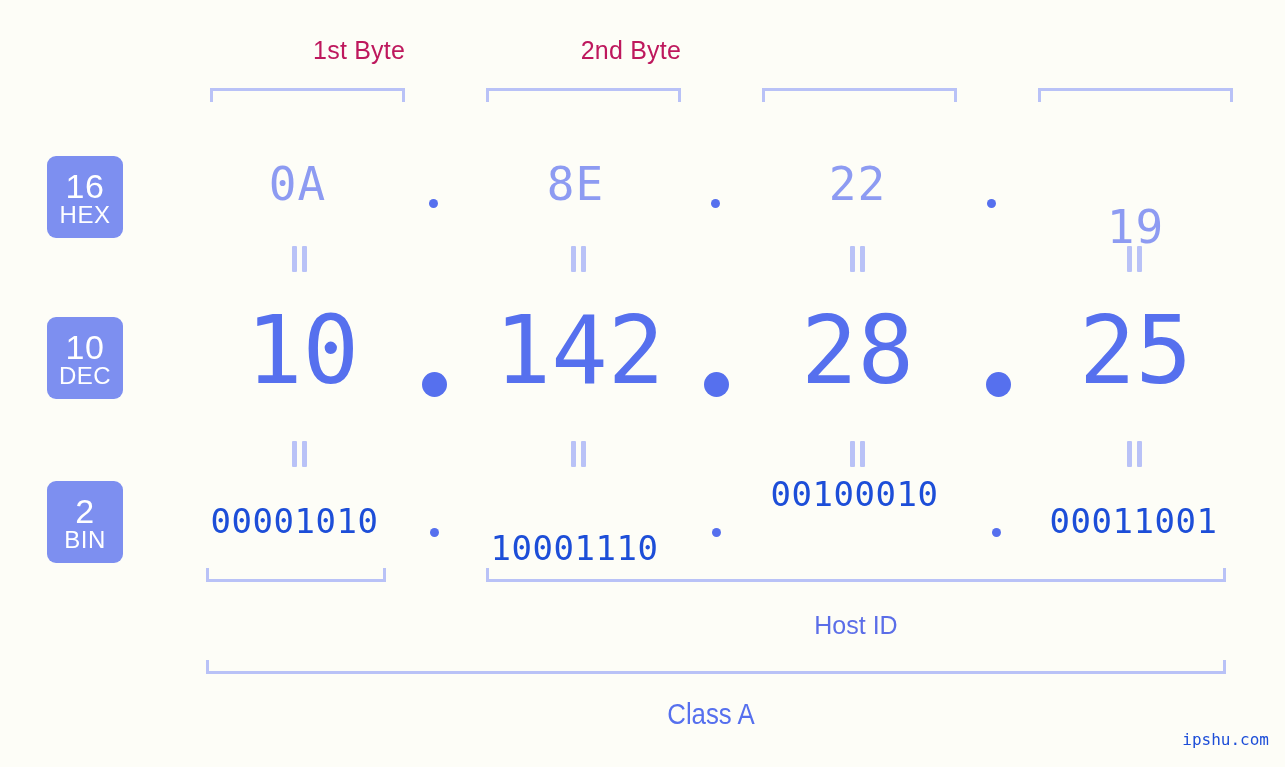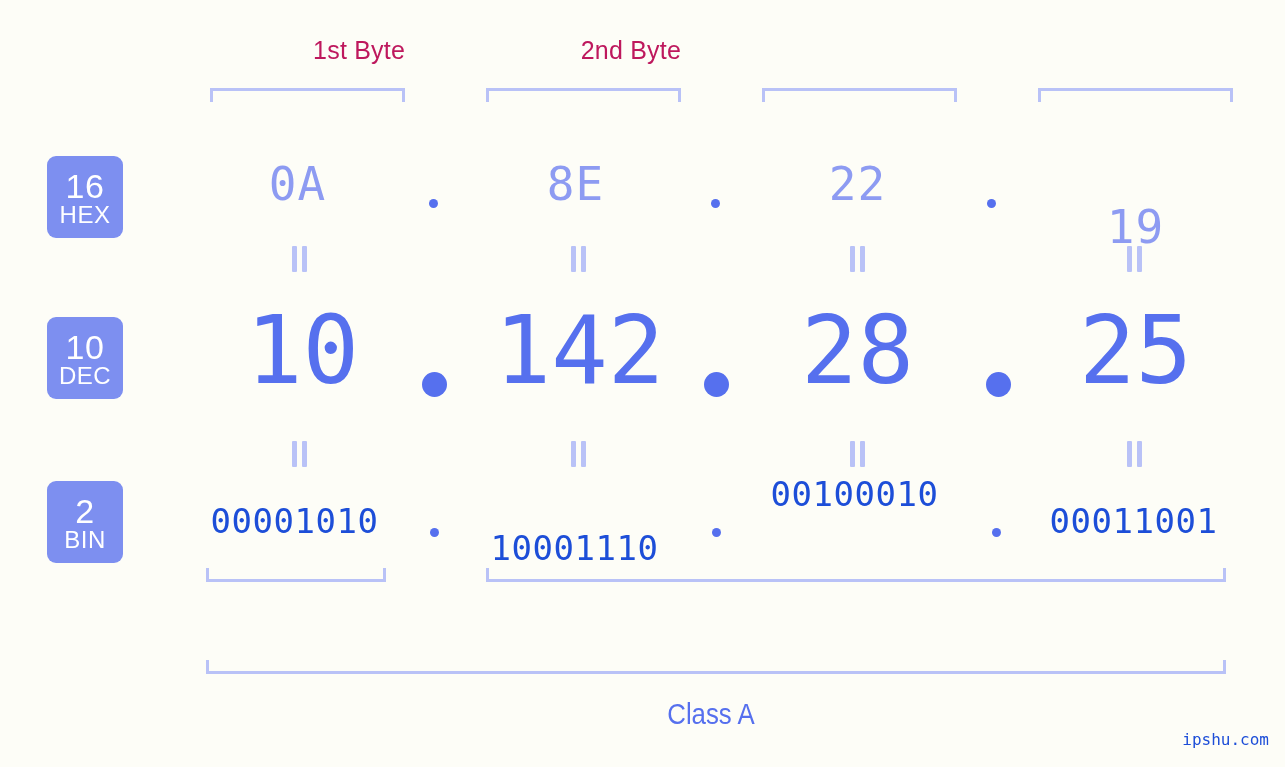--- a/index.html
+++ b/index.html
@@ -251,19 +251,20 @@
     <div class="cell" style="left:757px; top:474px; width:195px;text-align:center;">00100010</div>
     <div class="cell" style="left:1036px; top:501px; width:195px;">00011001</div>
     <div class="dot bin" style="left:430px; top:528px;"></div>
     <div class="dot bin" style="left:712px; top:528px;"></div>
     <div class="dot bin" style="left:992px; top:528px;"></div>
   </div>
 
   <div class="bracket up" style="left:206px; top:568px; width:180px;"></div>
   <div class="bracket up" style="left:486px; top:568px; width:740px;"></div>
 
+  <div class="section-label" style="left:756px; top:611px; width:200px;">Host ID</div>
 
   <div class="bracket up" style="left:206px; top:660px; width:1020px;"></div>
   <div class="class-label" style="left:616px; top:697px; width:190px;">Class A</div>
 
   <div class="watermark">ipshu.com</div>
 
 </div>
 
 </body></html>

